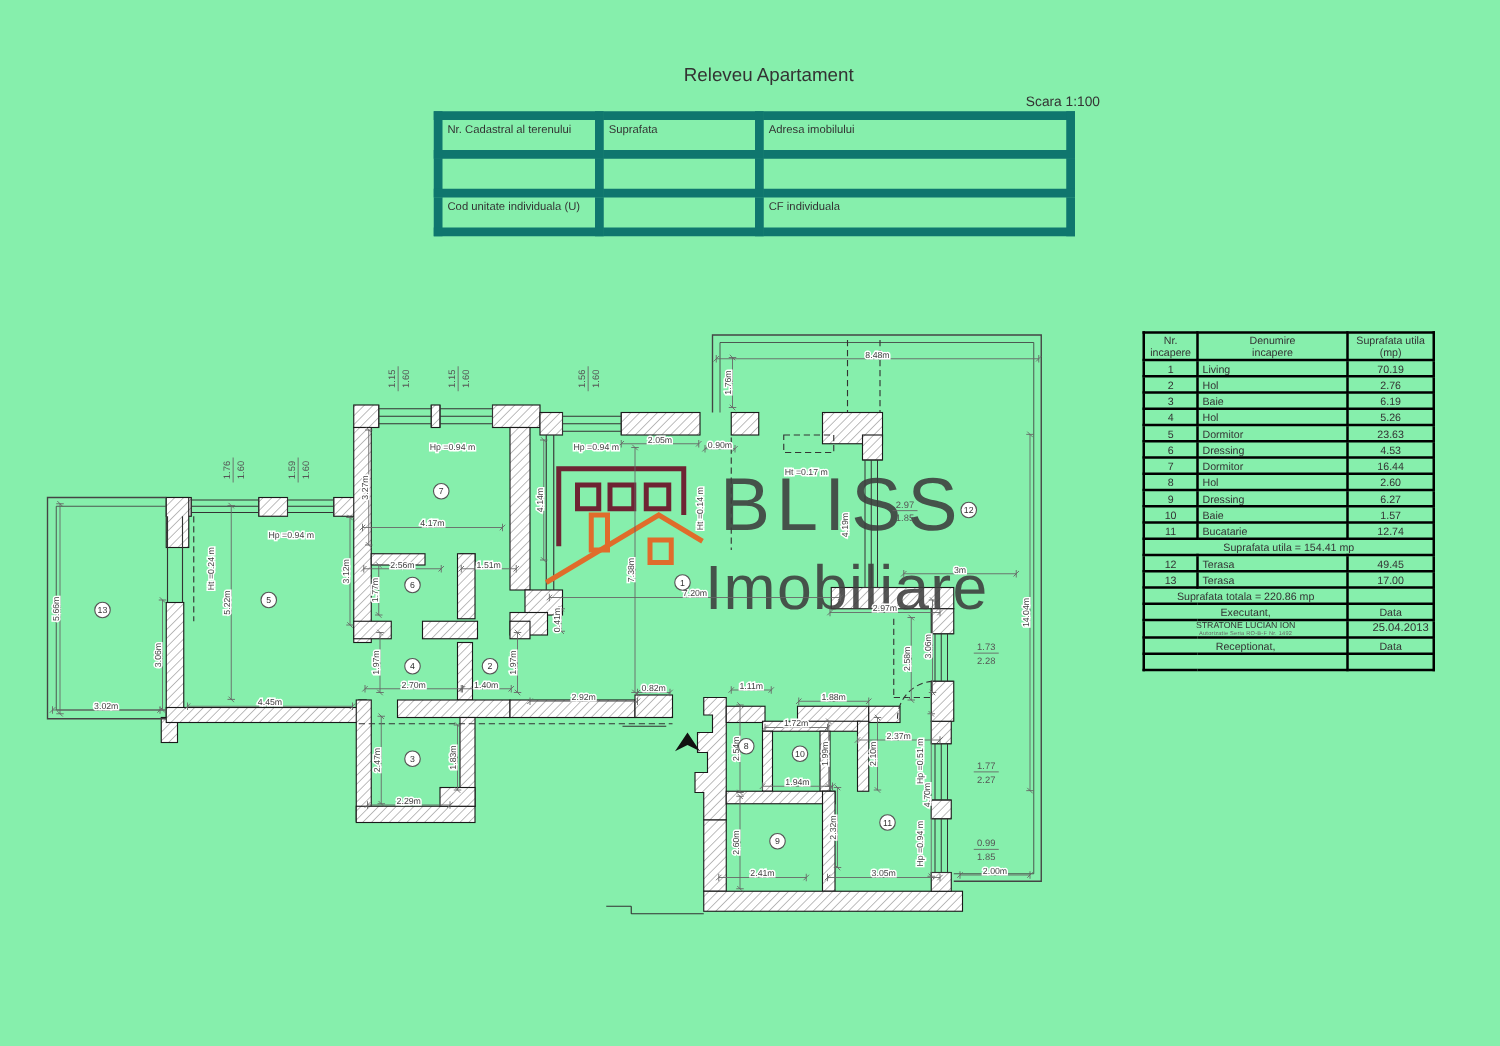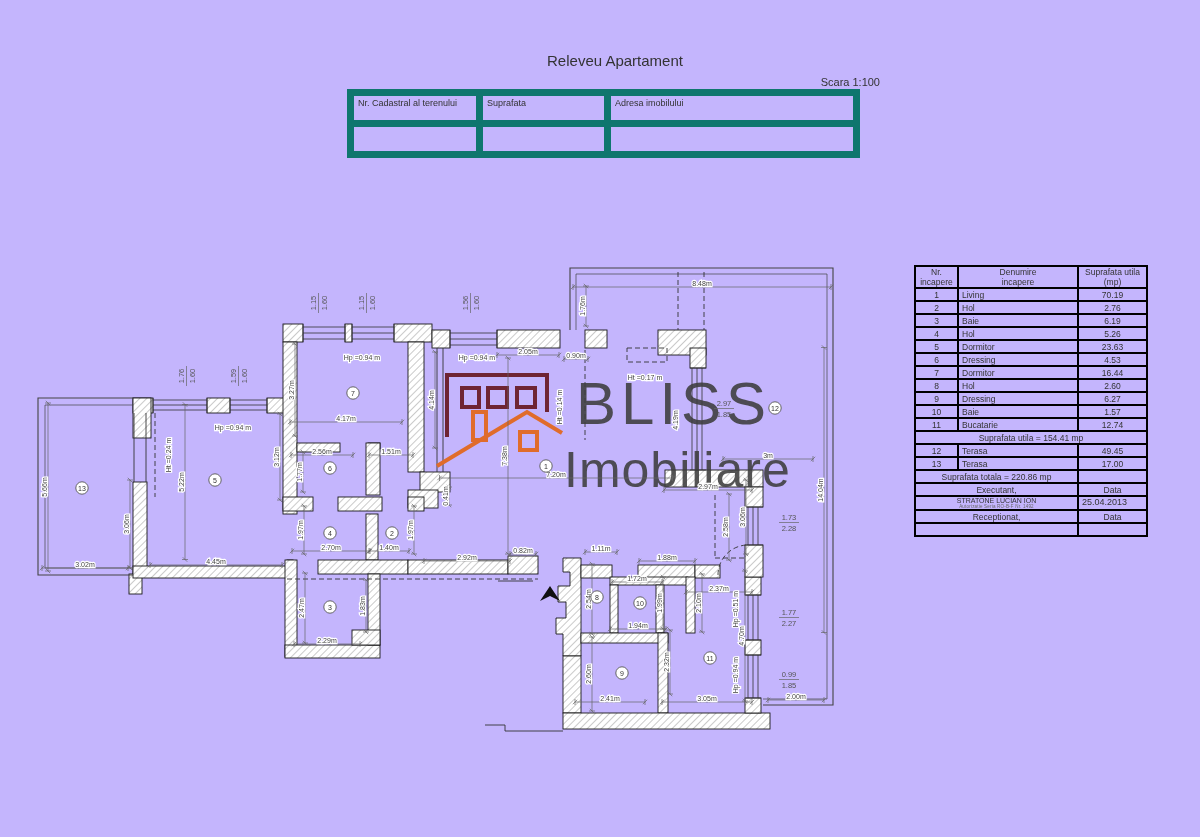--- a/index.html
+++ b/index.html
@@ -1,33 +1,33 @@
 <!DOCTYPE html>
 <html><head>
 <meta charset="utf-8">
 <style>
   html,body{margin:0;padding:0;background:#fff;}
-  #page{position:relative;width:1200px;height:837px;background:#c4b5fd;overflow:hidden;
+  #page{position:relative;width:1200px;height:837px;background:#86efac;overflow:hidden;
         font-family:"Liberation Sans",sans-serif;color:#222;text-decoration:underline;}
   #title{position:absolute;left:350px;top:52px;width:530px;text-align:center;
          font-size:15px;color:#333;}
   #subtitle{position:absolute;left:350px;top:76px;width:530px;text-align:right;
             font-size:11px;color:#333;}
   table.hdr{position:absolute;left:347px;top:89px;border-collapse:collapse;
             table-layout:fixed;width:506px;font-size:9px;color:#333;}
   table.hdr td{border:7px solid #0f766e;padding:2px 4px;vertical-align:top;height:20px;}
   table.rooms{position:absolute;left:914px;top:265px;border-collapse:collapse;
               table-layout:fixed;width:232px;font-size:8.5px;color:#333;}
   table.rooms td,table.rooms th{border:2px solid #000000;padding:0 3px;height:11px;
               font-weight:normal;overflow:hidden;white-space:nowrap;}
   table.rooms .c{text-align:center;}
   table.rooms .r{text-align:center;}
   .sig-cell{height:72px;vertical-align:top;text-align:center;padding-top:14px;}
   .sig-sub{font-size:4.5px;color:#666;letter-spacing:.2px;}
-  .date-cell{vertical-align:top;text-align:left;padding-top:14px;font-size:9px;}
+  .date-cell{vertical-align:top;text-align:right;padding-top:14px;font-size:9px;}
   .empty-tall{height:68px;}
   #notes{position:absolute;left:913px;top:629px;font-size:9px;line-height:11.5px;color:#333;}
   svg text{font-family:"Liberation Sans",sans-serif;}
 </style>
 </head>
 <body>
 
 <div id="page">
 
   <div id="title">Releveu Apartament</div>
@@ -42,20 +42,25 @@
     <tbody>
         <tr>
       <td>Nr. Cadastral al terenului</td>
       <td>Suprafata</td>
       <td>Adresa imobilului</td>
     </tr>
     <tr>
       <td></td>
       <td></td>
       <td></td>
+    </tr>
+    <tr>
+      <td>Cod unitate individuala (U)</td>
+      <td></td>
+      <td>CF individuala</td>
     </tr>
   </tbody>
     </table>
 
   <table class="rooms">
     <colgroup>
         <col style="width:43px">
         <col style="width:120px">
         <col style="width:69px">
       </colgroup>

